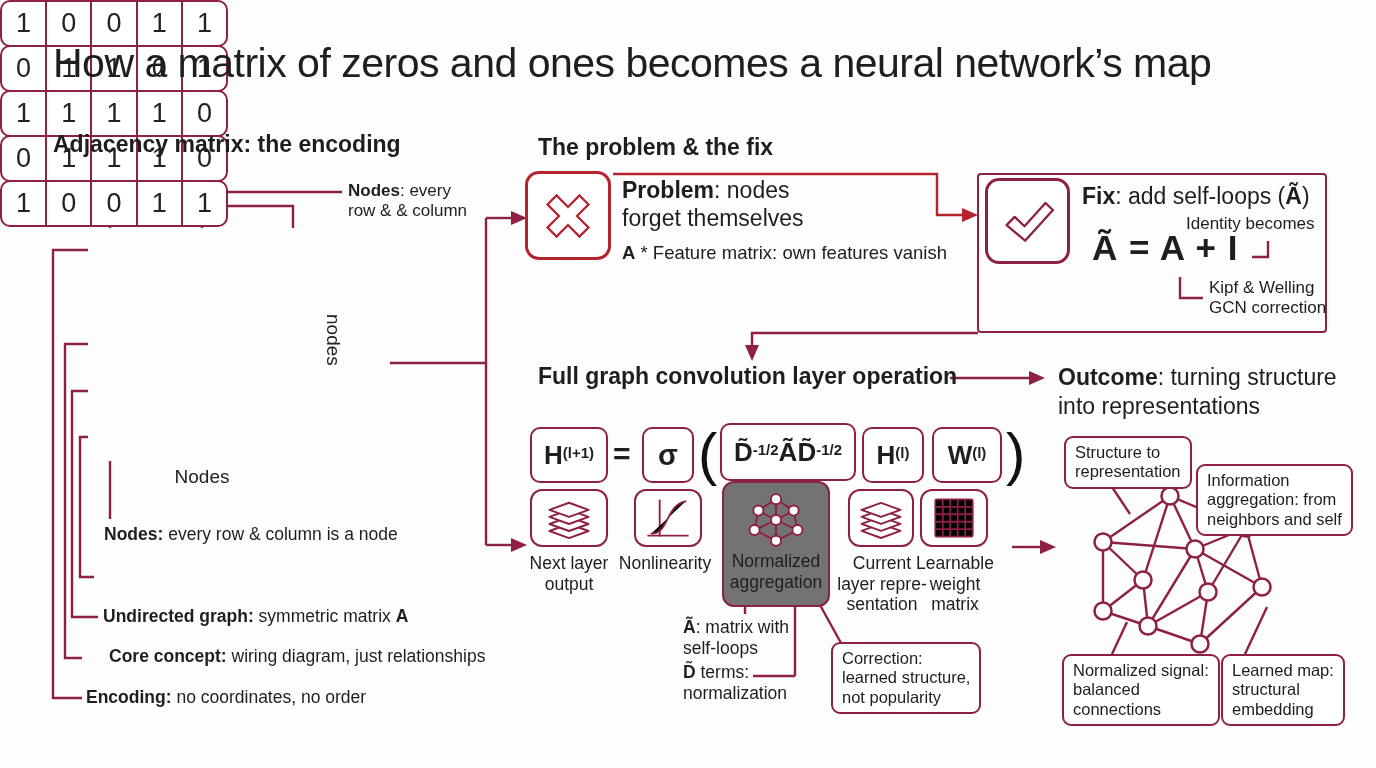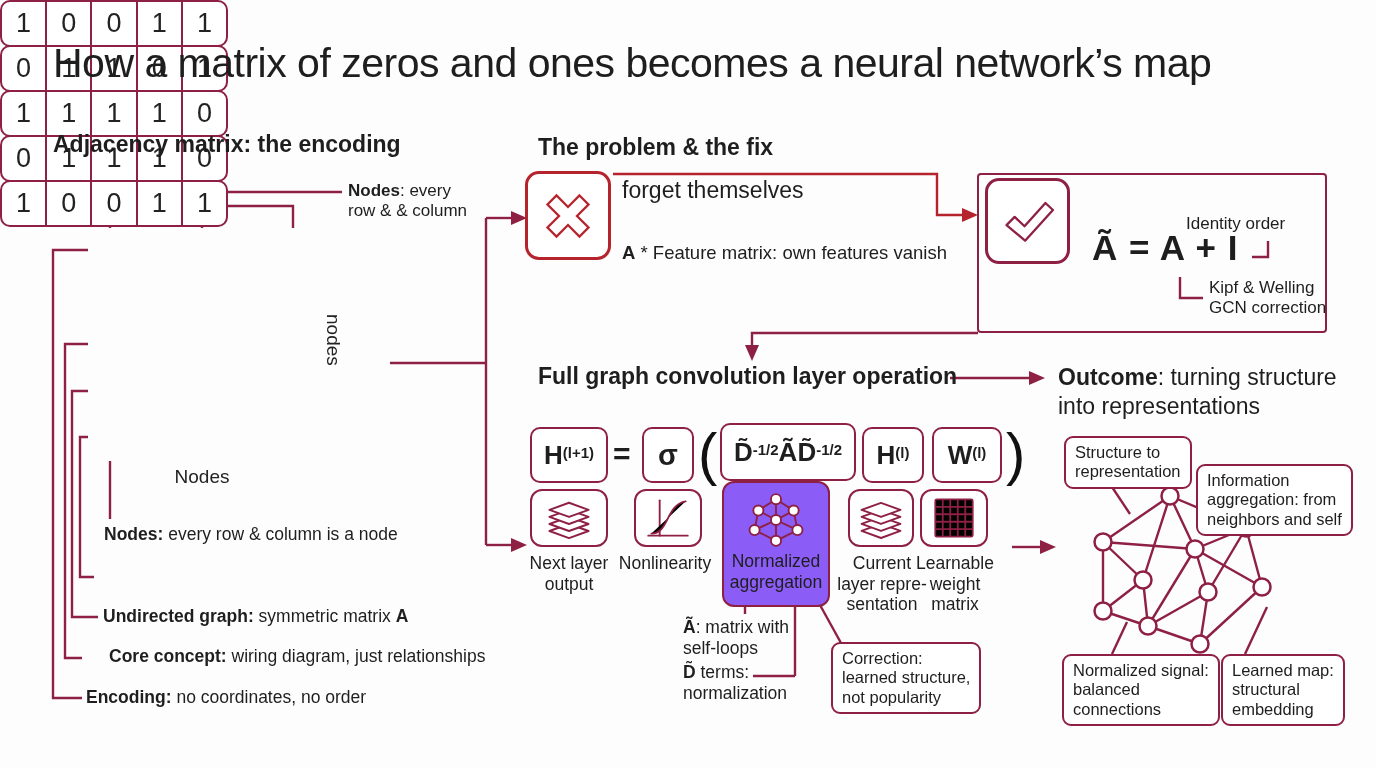--- a/index.html
+++ b/index.html
@@ -31,21 +31,21 @@
   .small{font-size:17.5px;line-height:1.22;}
   .tiny{font-size:17px;line-height:1.2;}
 
   
   .icon-frame{position:absolute;border:3px solid var(--maroon);border-radius:14px;background:#fff;display:flex;align-items:center;justify-content:center;}
   .icon-frame.redline{border-color:var(--red);}
   .term-box{position:absolute;border:2.5px solid var(--maroon);border-radius:10px;background:#fff;display:flex;align-items:center;justify-content:center;font-weight:700;font-size:26px;white-space:nowrap;}
   sup.fsup{font-size:15px;font-weight:700;position:relative;top:-2px;vertical-align:super;line-height:0;}
   .paren{position:absolute;font-size:58px;font-weight:400;color:#111;line-height:70px;}
   .iconbox{position:absolute;border:2.5px solid var(--maroon);border-radius:12px;background:#fff;display:flex;align-items:center;justify-content:center;}
-  .tallbox{position:absolute;border:2.5px solid var(--maroon);border-radius:12px;background:#8b5cf6;display:flex;flex-direction:column;align-items:center;padding-top:8px;}
+  .tallbox{position:absolute;border:2.5px solid var(--maroon);border-radius:12px;background:#737373;display:flex;flex-direction:column;align-items:center;padding-top:8px;}
   .lbl{position:absolute;text-align:center;font-size:17.5px;line-height:1.18;}
   .callout{position:absolute;border:2.5px solid var(--maroon);border-radius:9px;background:#fff;padding:5px 9px;font-size:16.5px;line-height:1.18;white-space:nowrap;z-index:3;}
   .fixbox{position:absolute;border:2.5px solid var(--maroon);border-radius:4px;background:transparent;}
   b{font-weight:700;}
   .nowrap{white-space:nowrap;}
 </style>
 </head>
 <body>
 
 <div class="canvas">
@@ -230,33 +230,37 @@
       <b>Encoding:</b><span> no coordinates, no order</span></div>
 
     <div class="abs h2" style="left:538px;top:134px;">The problem &amp; the fix</div>
 
     <div class="icon-frame redline" style="left:525px;top:171px;width:86px;height:89px;">
       <svg width="58" height="58">
           <use href="#sym-x"></use>
         </svg>
     </div>
     <div class="abs" style="left:622px;top:177px;font-size:23px;line-height:1.2;">
+      <div class="nowrap"><b>Problem</b><span>: nodes</span></div>
       <div>forget themselves</div>
     </div>
     <div class="abs nowrap" style="left:622px;top:242px;font-size:18.5px;">
       <b>A</b><span> * Feature matrix: own features vanish</span>
     </div>
 
     <div class="fixbox" style="left:977px;top:173px;width:350px;height:160px;"></div>
     <div class="icon-frame" style="left:985px;top:178px;width:85px;height:86px;">
       <svg width="58" height="58">
           <use href="#sym-check"></use>
         </svg>
     </div>
-    <div class="abs tiny" style="left:1186px;top:214px;">Identity order</div>
+    <div class="abs nowrap" style="left:1082px;top:183px;font-size:23px;">
+      <b>Fix</b><span>: add self-loops (</span><b>Ã</b><span>)</span>
+    </div>
+    <div class="abs tiny" style="left:1186px;top:214px;">Identity becomes</div>
     <div class="abs nowrap" style="left:1092px;top:228px;font-size:35px;font-weight:700;letter-spacing:1px;">Ã = A + I</div>
     <div class="abs tiny" style="left:1209px;top:278px;">
       <div>Kipf &amp; Welling</div>
       <div>GCN correction</div>
     </div>
 
     <div class="abs h2" style="left:538px;top:363px;">Full graph convolution layer operation</div>
 
     <div class="abs" style="left:1058px;top:363px;font-size:23px;line-height:1.24;">
       <div class="nowrap"><b>Outcome</b><span>: turning structure</span></div>

